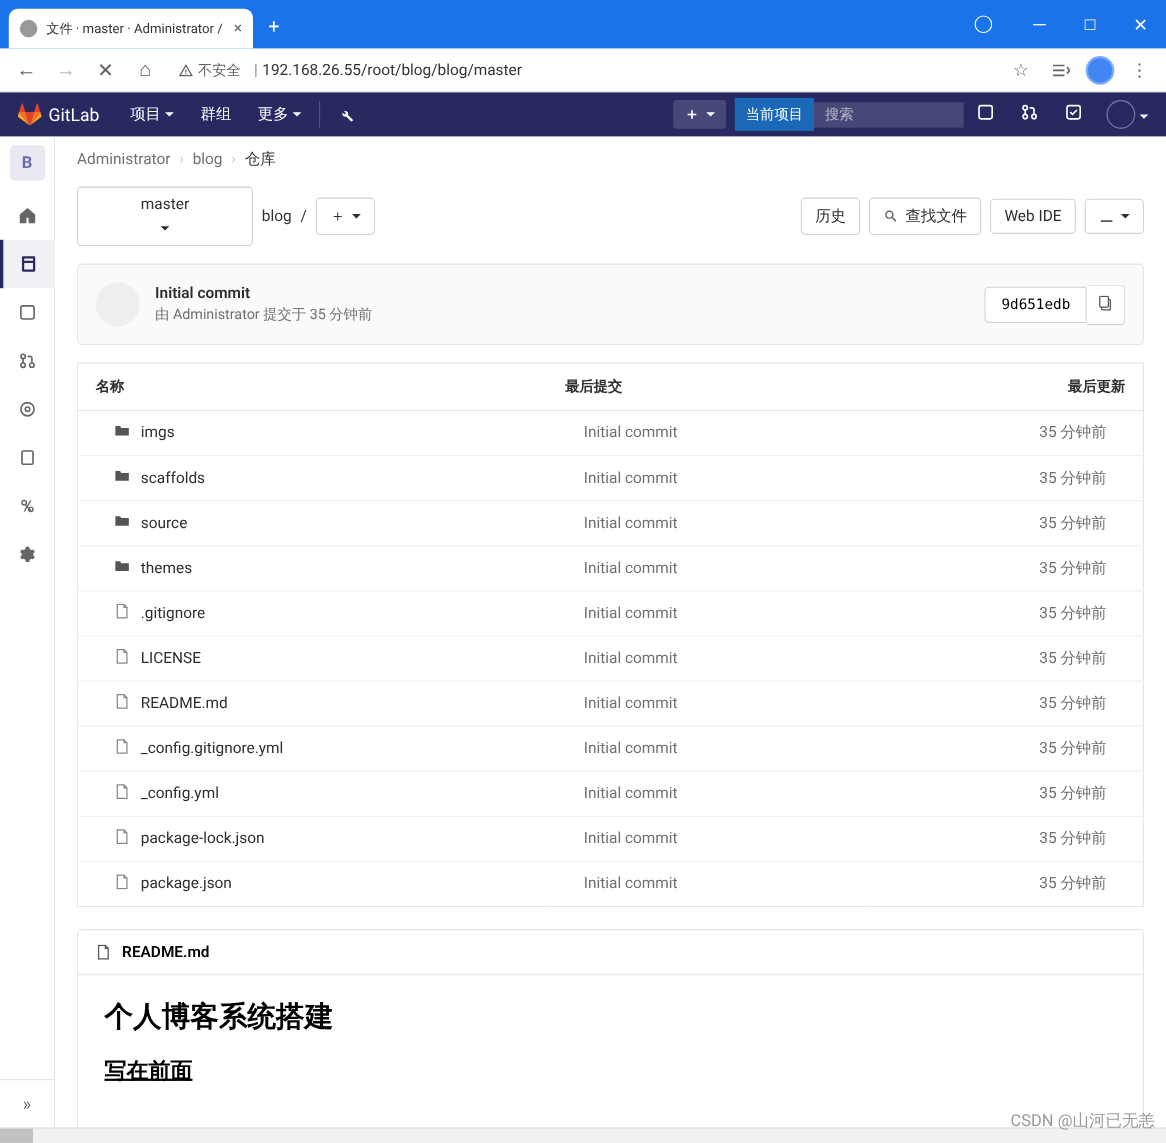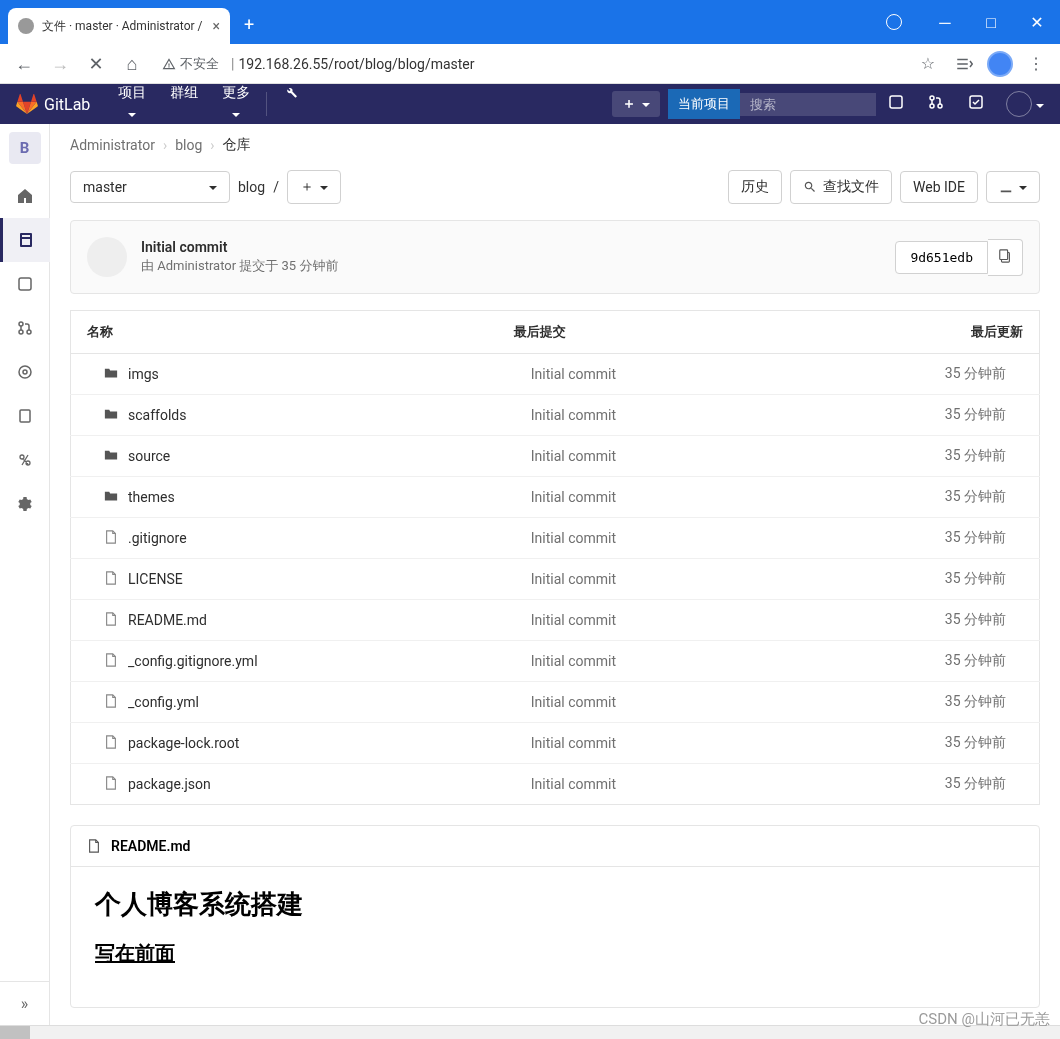--- a/index.html
+++ b/index.html
@@ -25,21 +25,21 @@
 .url-warn { display: flex; align-items: center; color: #5f6368; margin-right: 8px; font-size: 13px; gap: 4px; }
 .url-sep { color: #888; margin: 0 4px; }
 .url-path { color: #333; }
 .addr-icon { width: 32px; height: 32px; display: flex; align-items: center; justify-content: center; color: #5f6368; }
 .profile-dot { width: 26px; height: 26px; border-radius: 50%; background: #4285f4; border: 2px solid #7baaf7; }
 
 
 .gl-header { height: 40px; background: #292961; display: flex; align-items: center; padding: 0 16px; color: #fff; }
 .gl-logo { display: flex; align-items: center; gap: 6px; font-size: 16px; margin-right: 16px; }
 .gl-logo-icon { width: 22px; height: 22px; }
-.gl-nav-item { padding: 0 12px; font-size: 14px; display: flex; align-items: center; gap: 4px; height: 40px; flex-direction: column; }
+.gl-nav-item { padding: 0 12px; font-size: 14px; display: flex; align-items: center; gap: 4px; height: 40px; }
 .gl-divider { width: 1px; height: 24px; background: rgba(255,255,255,0.2); margin: 0 4px; }
 .gl-spacer { flex: 1; }
 .gl-plus { background: rgba(255,255,255,0.15); padding: 4px 10px; border-radius: 3px; font-size: 14px; display: flex; align-items: center; gap: 6px; margin-right: 8px; }
 .gl-badge { background: #1b69b6; color: #fff; font-size: 13px; padding: 6px 10px; }
 .gl-search { background: rgba(255,255,255,0.15); display: flex; align-items: center; padding: 4px 10px; width: 136px; font-size: 13px; color: rgba(255,255,255,0.6); }
 .gl-search input { background: transparent; border: none; outline: none; color: #fff; flex: 1; font-size: 13px; }
 .gl-search input::placeholder { color: rgba(255,255,255,0.6); }
 .gl-hdr-icon { padding: 0 12px; font-size: 16px; }
 .gl-avatar { width: 26px; height: 26px; border-radius: 50%; border: 1.5px solid rgba(255,255,255,0.4); margin-left: 10px; }
 
@@ -53,21 +53,21 @@
 .sb-expand { margin-top: auto; width: 50px; height: 44px; display: flex; align-items: center; justify-content: center; color: #666; border-top: 1px solid #e5e5e5; }
 
 .gl-content { flex: 1; padding: 12px 20px; overflow-y: auto; }
 .breadcrumb { font-size: 14px; color: #707070; margin-bottom: 16px; display: flex; align-items: center; gap: 8px; }
 .breadcrumb a { color: #707070; }
 .breadcrumb .current { color: #333; font-weight: 500; }
 .breadcrumb .sep { color: #ccc; }
 
 .tree-controls { display: flex; gap: 8px; margin-bottom: 16px; align-items: center; }
 .tc-btn { border: 1px solid #d1d1d1; background: #fff; border-radius: 4px; padding: 7px 12px; font-size: 14px; color: #2e2e2e; display: flex; align-items: center; gap: 6px; }
-.tc-select { min-width: 160px; justify-content: space-between; }
+.tc-select { min-width: 160px; justify-content: space-between; flex-direction: column; }
 .tc-spacer { flex: 1; }
 
 .commit-box { border: 1px solid #e5e5e5; background: #fafafa; border-radius: 4px; padding: 16px; display: flex; align-items: center; margin-bottom: 16px; }
 .commit-avatar { width: 40px; height: 40px; border-radius: 50%; background: #eee; margin-right: 14px; }
 .commit-info { flex: 1; }
 .commit-title { font-size: 14px; font-weight: 600; color: #2e2e2e; }
 .commit-meta { font-size: 13px; color: #707070; margin-top: 2px; }
 .commit-sha { border: 1px solid #d1d1d1; background: #fff; border-radius: 4px 0 0 4px; padding: 8px 14px; font-family: monospace; font-size: 13px; }
 .commit-copy { border: 1px solid #d1d1d1; border-left: none; background: #fff; border-radius: 0 4px 4px 0; padding: 8px 10px; }
 
@@ -418,21 +418,21 @@
               <td>Initial commit</td>
               <td>35 分钟前</td>
             </tr>
             <tr>
               <td>
                 <span class="file-name">
                   <span class="file-icon"><svg width="14" height="14" viewBox="0 0 16 16" fill="none" stroke="#888" stroke-width="1.3">
                       <path d="M3 1h7l3 3v11H3V1z"></path>
                       <path d="M10 1v3h3"></path>
                     </svg></span>
-                  <span>package-lock.root</span>
+                  <span>package-lock.json</span>
                 </span>
               </td>
               <td>Initial commit</td>
               <td>35 分钟前</td>
             </tr>
             <tr>
               <td>
                 <span class="file-name">
                   <span class="file-icon"><svg width="14" height="14" viewBox="0 0 16 16" fill="none" stroke="#888" stroke-width="1.3">
                       <path d="M3 1h7l3 3v11H3V1z"></path>

